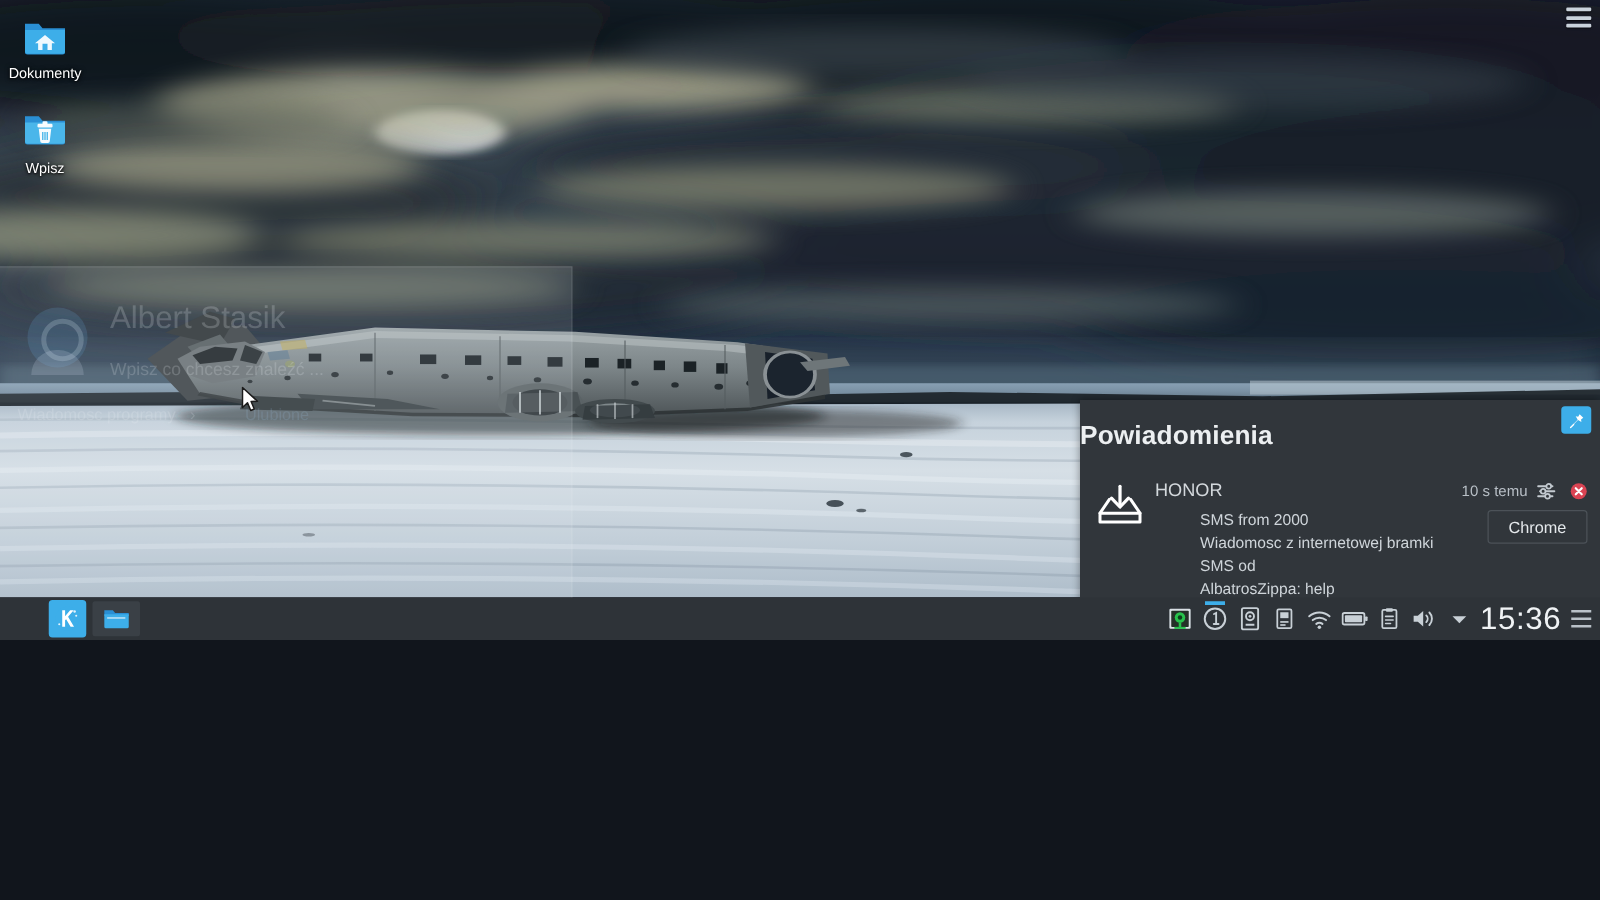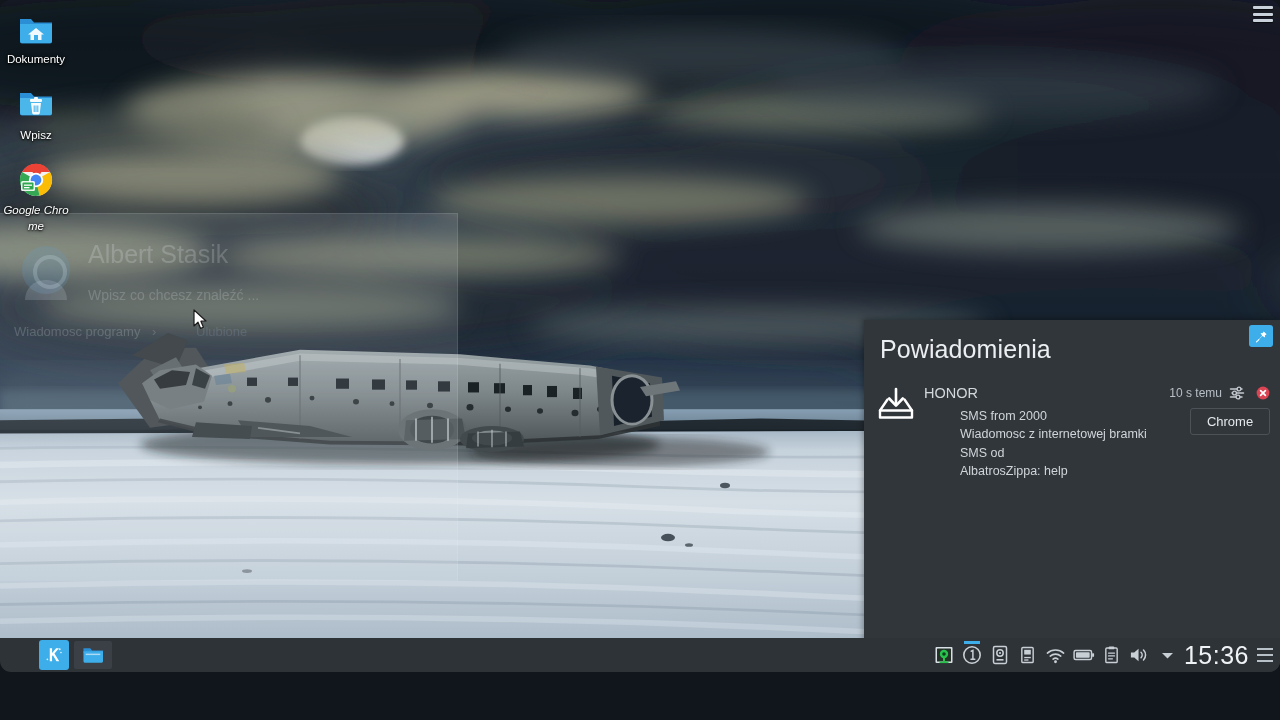--- a/index.html
+++ b/index.html
@@ -2,21 +2,21 @@
 <html><head>
 <meta charset="utf-8">
 <title>KDE Plasma Desktop</title>
 <style>
   * { margin:0; padding:0; box-sizing:border-box; }
   html, body {
     width:1280px; height:720px; overflow:hidden;
     font-family:"Liberation Sans", sans-serif;
     background:#11151c;
   }
-  #screen { position:relative; width:1280px; height:672px; overflow:hidden;border-radius:11px; }
+  #screen { position:relative; width:1280px; height:512px; overflow:hidden; }
 
   
   .wallpaper { position:absolute; inset:0 0 34px 0; overflow:hidden; background:#0b1018; }
   .wp-svg { position:absolute; inset:0; width:100%; height:100%; display:block; }
 
   
   .desktop-icons { position:absolute; left:0; top:4px; width:72px; z-index:5; }
   .desktop-icon {
     width:72px; padding:6px 2px 4px 2px; margin-bottom:8px;
     display:flex; flex-direction:column; align-items:center; cursor:pointer;
@@ -88,21 +88,21 @@
   .notif-panel {
     position:absolute; left:864px; top:320px; width:416px; height:366px;
     background:#31363b; z-index:20;
     box-shadow:-1px -1px 6px rgba(0,0,0,.35);
   }
   .notif-header {
     position:relative; height:58px;
     display:flex; align-items:center;
   }
   .notif-title {
-    margin-left:16px; font-size:25px; color:#eceff1; font-weight:400;
+    margin-left:0; font-size:21px; color:#eceff1; font-weight:700;
     letter-spacing:.1px;
   }
   .pin-btn {
     position:absolute; right:7px; top:5px; width:24px; height:22px;
     background:#3daee9; border-radius:3px; cursor:pointer;
     display:flex; align-items:center; justify-content:center;
   }
 
   .notif-item { position:relative; padding:4px 8px 10px 8px; display:flex; }
   .notif-ico {
@@ -398,39 +398,20 @@
           <g stroke="#4ab6ea" stroke-width="1.1">
             <path d="M17.2 19.5 v6.5"></path>
               <path d="M19 19.5 v6.5"></path>
               <path d="M20.8 19.5 v6.5"></path>
           </g>
         </svg>
       </span>
       <span class="dlabel">Wpisz</span>
     </div>
 
-    <div class="desktop-icon">
-      <span class="glyph">
-        <svg viewBox="0 0 38 38" width="38" height="38">
-          <circle cx="19" cy="19" r="16" fill="#f1f1f1"></circle>
-          <path d="M19 3 A16 16 0 0 1 33 11.3 L21 19 Z" fill="#ea4335" transform="rotate(-30 19 19)"></path>
-          <path d="M5 11 A16 16 0 0 1 33 11 L19 11 Z" fill="#ea4335"></path>
-          <path d="M33 11 A16 16 0 0 1 22.5 34.6 L19 19 Z" fill="#fbbc05"></path>
-          <path d="M22.5 34.6 A16 16 0 0 1 5 11 L19 19 Z" fill="#34a853"></path>
-          <circle cx="19" cy="19" r="7.2" fill="#ffffff"></circle>
-          <circle cx="19" cy="19" r="5.4" fill="#4285f4"></circle>
-
-          <rect x="4" y="20" width="14" height="10" rx="1.5" fill="#ffffff" opacity="0.9"></rect>
-          <rect x="5.5" y="21.5" width="11" height="7" rx="1" fill="#2fa84f"></rect>
-          <rect x="7" y="23.5" width="8" height="1.3" fill="#ffffff"></rect>
-          <rect x="7" y="26" width="5.5" height="1.3" fill="#ffffff"></rect>
-        </svg>
-      </span>
-      <span class="dlabel italic">Google Chrome</span>
-    </div>
   </div>
 
   <div class="launcher-ghost">
     <div class="lg-avatar"></div>
     <div class="lg-user">Albert Stasik</div>
     <div class="lg-search">Wpisz co chcesz znaleźć ...</div>
     <div class="lg-allprogs">Wiadomosc programy</div>
     <div class="lg-arrow">›</div>
     <div class="lg-ulubione">Ulubione</div>
   </div>

